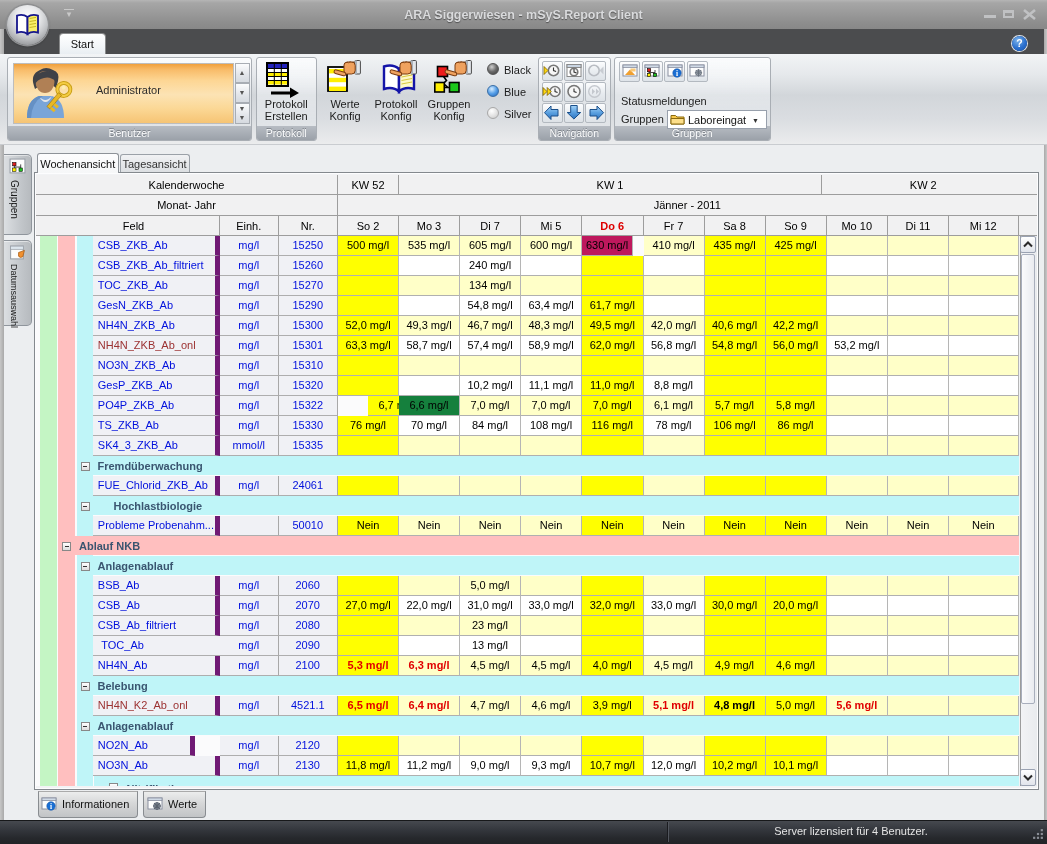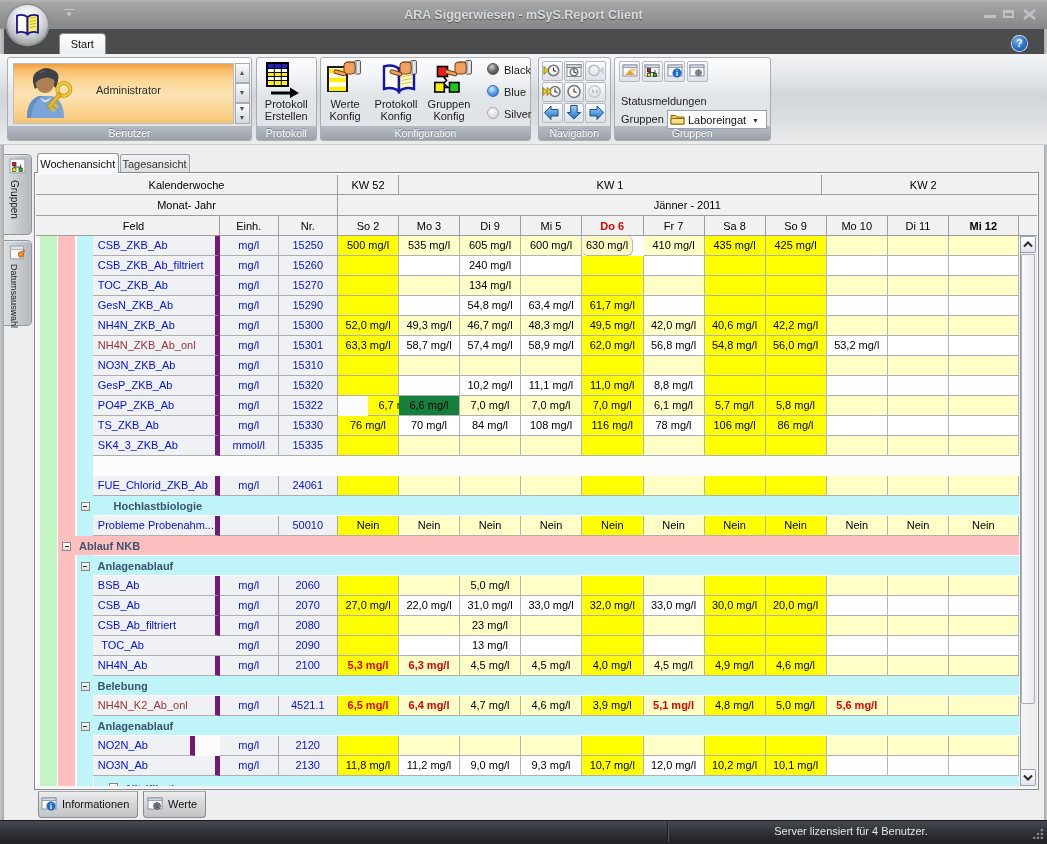--- a/index.html
+++ b/index.html
@@ -76,23 +76,20 @@
 <path d="M15.6 5.5 L22 4.4 M15.6 8.5 L22 7.4 M15.6 11.5 L22 10.4 M15.6 14.5 L22 13.4" stroke="#c8b820" stroke-width="1"></path>
 </svg>
 <div class="abs" id="starttab">Start</div>
 <div class="abs" id="helpbtn">?</div>
 <div class="abs" id="ribbon"></div>
 <div class="abs rgroup" style="left:7px;width:245px;">
       <div class="rlabel">Benutzer</div>
     </div>
 <div class="abs rgroup" style="left:255.5px;width:61.5px;">
       <div class="rlabel">Protokoll</div>
-    </div>
-<div class="abs rgroup" style="left:320px;width:211px;">
-      <div class="rlabel">Konfiguration</div>
     </div>
 <div class="abs rgroup" style="left:538px;width:72.5px;">
       <div class="rlabel">Navigation</div>
     </div>
 <div class="abs rgroup" style="left:613.5px;width:157.5px;">
       <div class="rlabel">Gruppen</div>
     </div>
 <div class="abs" id="gal"></div>
 <div class="abs" id="galtxt">Administrator</div>
 <svg class="abs" style="left:20px;top:66px;" width="58" height="56" viewBox="0 0 58 56">
@@ -291,44 +288,44 @@
 <div class="abs hcell" style="left:338px;top:174.5px;width:61px;height:20.5px;line-height:20.5px;">KW 52</div>
 <div class="abs hcell" style="left:399px;top:174.5px;width:423px;height:20.5px;line-height:20.5px;">KW 1</div>
 <div class="abs hcell" style="left:822px;top:174.5px;width:214.5px;height:20.5px;line-height:20.5px;border-right:none;padding-right:12px;">KW 2</div>
 <div class="abs hcell" style="left:36px;top:195px;width:302px;height:20.5px;line-height:20.5px;">Monat- Jahr</div>
 <div class="abs hcell" style="left:338px;top:195px;width:698.5px;height:20.5px;line-height:20.5px;border-right:none;">Jänner - 2011</div>
 <div class="abs hcell" style="left:36px;top:215.5px;width:184px;height:20.5px;line-height:20.5px;padding-left:12px;">Feld</div>
 <div class="abs hcell" style="left:220px;top:215.5px;width:58.5px;height:20.5px;line-height:20.5px;">Einh.</div>
 <div class="abs hcell" style="left:278.5px;top:215.5px;width:59.5px;height:20.5px;line-height:20.5px;">Nr.</div>
 <div class="abs hcell" style="left:338px;top:215.5px;width:61px;height:20.5px;line-height:20.5px;">So 2</div>
 <div class="abs hcell" style="left:399px;top:215.5px;width:61px;height:20.5px;line-height:20.5px;">Mo 3</div>
-<div class="abs hcell" style="left:460px;top:215.5px;width:61px;height:20.5px;line-height:20.5px;">Di 9</div>
+<div class="abs hcell" style="left:460px;top:215.5px;width:61px;height:20.5px;line-height:20.5px;">Di 7</div>
 <div class="abs hcell" style="left:521px;top:215.5px;width:61px;height:20.5px;line-height:20.5px;">Mi 5</div>
 <div class="abs hcell" style="left:582px;top:215.5px;width:61.5px;height:20.5px;line-height:20.5px;color:#dd0000;font-weight:bold;">Do 6</div>
 <div class="abs hcell" style="left:643.5px;top:215.5px;width:61.0px;height:20.5px;line-height:20.5px;">Fr 7</div>
 <div class="abs hcell" style="left:704.5px;top:215.5px;width:61.0px;height:20.5px;line-height:20.5px;">Sa 8</div>
 <div class="abs hcell" style="left:765.5px;top:215.5px;width:61.0px;height:20.5px;line-height:20.5px;">So 9</div>
 <div class="abs hcell" style="left:826.5px;top:215.5px;width:61.5px;height:20.5px;line-height:20.5px;">Mo 10</div>
 <div class="abs hcell" style="left:888px;top:215.5px;width:61px;height:20.5px;line-height:20.5px;">Di 11</div>
-<div class="abs hcell" style="left:949px;top:215.5px;width:69.5px;height:20.5px;line-height:20.5px;font-weight:bold;">Mi 12</div>
+<div class="abs hcell" style="left:949px;top:215.5px;width:69.5px;height:20.5px;line-height:20.5px;font-weight:normal;">Mi 12</div>
 <div class="abs hcell" style="left:1018.5px;top:215.5px;width:18px;height:20.5px;line-height:20.5px;border-right:none;"></div>
 <div class="abs" style="left:36px;top:236px;width:982.5px;height:549.5px;background:#fbfbfc;"></div>
 <div class="abs strip" style="left:39.5px;width:17px;background:#c4f5c4;"></div>
 <div class="abs strip" style="left:58px;width:17px;background:#ffbfbf;"></div>
 <div class="abs strip" style="left:76.5px;width:16.5px;background:#bff5f8;"></div>
 <div class="abs" style="left:34px;top:236px;width:984.5px;height:549.5px;overflow:hidden;">
 <div style="position:absolute;left:-34px;top:-236px;width:1047px;height:844px;">
 <div class="abs cell lab" style="left:93.3px;top:236px;width:126.7px;">CSB_ZKB_Ab</div>
 <div class="abs cell ctr" style="left:220px;top:236px;width:58.5px;">mg/l</div>
 <div class="abs cell ctr" style="left:278.5px;top:236px;width:59.5px;">15250</div>
 <div class="abs cell" style="left:338px;top:236px;width:61px;background:#ffff00;">500 mg/l</div>
 <div class="abs cell" style="left:399px;top:236px;width:61px;background:#ffffc8;">535 mg/l</div>
 <div class="abs cell" style="left:460px;top:236px;width:61px;background:#ffffc8;">605 mg/l</div>
 <div class="abs cell" style="left:521px;top:236px;width:61px;background:#ffffc8;">600 mg/l</div>
-<div class="abs cell" style="left:582px;top:236px;width:51px;background:#fef9c3;border-radius:6px;">630 mg/l</div>
+<div class="abs cell" style="left:582px;top:236px;width:51px;background:#be185d;">630 mg/l</div>
 <div class="abs cell" style="left:643.5px;top:236px;width:61.0px;background:#ffffc8;">410 mg/l</div>
 <div class="abs cell" style="left:704.5px;top:236px;width:61.0px;background:#ffff00;">435 mg/l</div>
 <div class="abs cell" style="left:765.5px;top:236px;width:61.0px;background:#ffff00;">425 mg/l</div>
 <div class="abs cell" style="left:826.5px;top:236px;width:61.5px;background:#ffffc8;"></div>
 <div class="abs cell" style="left:888px;top:236px;width:61px;background:#ffffc8;"></div>
 <div class="abs cell" style="left:949px;top:236px;width:69.5px;background:#ffffc8;"></div>
 <div class="abs cell lab" style="left:93.3px;top:256px;width:126.7px;">CSB_ZKB_Ab_filtriert</div>
 <div class="abs cell ctr" style="left:220px;top:256px;width:58.5px;">mg/l</div>
 <div class="abs cell ctr" style="left:278.5px;top:256px;width:59.5px;">15260</div>
 <div class="abs cell" style="left:338px;top:256px;width:61px;background:#ffff00;"></div>
@@ -461,20 +458,21 @@
 <div class="abs cell" style="left:399px;top:436px;width:61px;background:#ffffc8;"></div>
 <div class="abs cell" style="left:460px;top:436px;width:61px;background:#ffffc8;"></div>
 <div class="abs cell" style="left:521px;top:436px;width:61px;background:#ffffc8;"></div>
 <div class="abs cell" style="left:582px;top:436px;width:61.5px;background:#ffff00;"></div>
 <div class="abs cell" style="left:643.5px;top:436px;width:61.0px;background:#ffffc8;"></div>
 <div class="abs cell" style="left:704.5px;top:436px;width:61.0px;background:#ffff00;"></div>
 <div class="abs cell" style="left:765.5px;top:436px;width:61.0px;background:#ffff00;"></div>
 <div class="abs cell" style="left:826.5px;top:436px;width:61.5px;background:#ffffc8;"></div>
 <div class="abs cell" style="left:888px;top:436px;width:61px;background:#ffffc8;"></div>
 <div class="abs cell" style="left:949px;top:436px;width:69.5px;background:#ffffc8;"></div>
+<div class="abs gbar" style="left:76.5px;top:456px;width:942.0px;background:#bff5f8;padding-left:21.0px;line-height:20px;">Fremdüberwachung<div class="gicon" style="left:4.0px;top:5.5px;"></div></div>
 <div class="abs cell lab" style="left:93.3px;top:476px;width:126.7px;">FUE_Chlorid_ZKB_Ab</div>
 <div class="abs cell ctr" style="left:220px;top:476px;width:58.5px;">mg/l</div>
 <div class="abs cell ctr" style="left:278.5px;top:476px;width:59.5px;">24061</div>
 <div class="abs cell" style="left:338px;top:476px;width:61px;background:#ffff00;"></div>
 <div class="abs cell" style="left:399px;top:476px;width:61px;background:#ffffc8;"></div>
 <div class="abs cell" style="left:460px;top:476px;width:61px;background:#ffffc8;"></div>
 <div class="abs cell" style="left:521px;top:476px;width:61px;background:#ffffc8;"></div>
 <div class="abs cell" style="left:582px;top:476px;width:61.5px;background:#ffff00;"></div>
 <div class="abs cell" style="left:643.5px;top:476px;width:61.0px;background:#ffffc8;"></div>
 <div class="abs cell" style="left:704.5px;top:476px;width:61.0px;background:#ffff00;"></div>
@@ -572,21 +570,21 @@
 <div class="abs gbar" style="left:76.5px;top:676px;width:942.0px;background:#bff5f8;padding-left:21.0px;line-height:20px;">Belebung<div class="gicon" style="left:4.0px;top:5.5px;"></div></div>
 <div class="abs cell lab redlab" style="left:93.3px;top:696px;width:126.7px;">NH4N_K2_Ab_onl</div>
 <div class="abs cell ctr" style="left:220px;top:696px;width:58.5px;">mg/l</div>
 <div class="abs cell ctr" style="left:278.5px;top:696px;width:59.5px;">4521.1</div>
 <div class="abs cell rv" style="left:338px;top:696px;width:61px;background:#ffff00;">6,5 mg/l</div>
 <div class="abs cell rv" style="left:399px;top:696px;width:61px;background:#ffffc8;">6,4 mg/l</div>
 <div class="abs cell" style="left:460px;top:696px;width:61px;background:#ffffc8;">4,7 mg/l</div>
 <div class="abs cell" style="left:521px;top:696px;width:61px;background:#ffffc8;">4,6 mg/l</div>
 <div class="abs cell" style="left:582px;top:696px;width:61.5px;background:#ffff00;">3,9 mg/l</div>
 <div class="abs cell rv" style="left:643.5px;top:696px;width:61.0px;background:#ffffc8;">5,1 mg/l</div>
-<div class="abs cell" style="left:704.5px;top:696px;width:61.0px;background:#ffff00;">4,8 mg/l</div>
+<div class="abs cell" style="left:704.5px;top:696px;width:61.0px;background:#ffff00;font-weight:bold;">4,8 mg/l</div>
 <div class="abs cell" style="left:765.5px;top:696px;width:61.0px;background:#ffff00;">5,0 mg/l</div>
 <div class="abs cell rv" style="left:826.5px;top:696px;width:61.5px;background:#ffffc8;">5,6 mg/l</div>
 <div class="abs cell" style="left:888px;top:696px;width:61px;background:#ffffc8;"></div>
 <div class="abs cell" style="left:949px;top:696px;width:69.5px;background:#ffffc8;"></div>
 <div class="abs gbar" style="left:76.5px;top:716px;width:942.0px;background:#bff5f8;padding-left:21.0px;line-height:20px;">Anlagenablauf<div class="gicon" style="left:4.0px;top:5.5px;"></div></div>
 <div class="abs cell lab" style="left:93.3px;top:736px;width:102px;">NO2N_Ab</div>
 <div class="abs cell ctr" style="left:220px;top:736px;width:58.5px;">mg/l</div>
 <div class="abs cell ctr" style="left:278.5px;top:736px;width:59.5px;">2120</div>
 <div class="abs cell" style="left:338px;top:736px;width:61px;background:#ffff00;"></div>
 <div class="abs cell" style="left:399px;top:736px;width:61px;background:#ffffc8;"></div>

